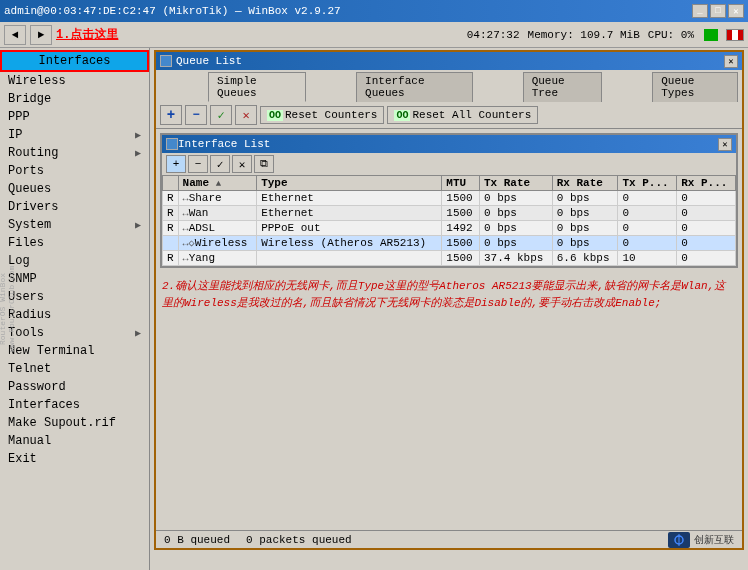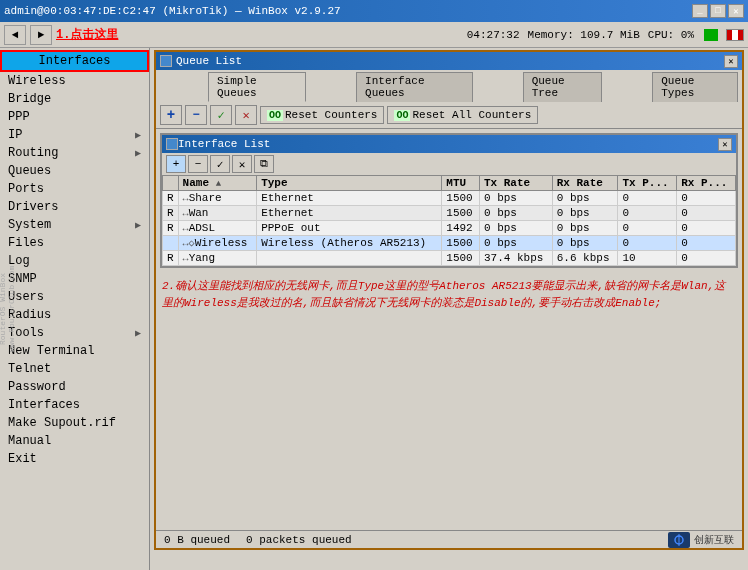--- a/index.html
+++ b/index.html
@@ -346,24 +346,24 @@
     </div>
     <div class="sidebar-item">
       <span>IP</span>
       <span class="sidebar-arrow">▶</span>
     </div>
     <div class="sidebar-item">
       <span>Routing</span>
       <span class="sidebar-arrow">▶</span>
     </div>
     <div class="sidebar-item">
+      <span>Ports</span>
+    </div>
+    <div class="sidebar-item">
       <span>Queues</span>
-    </div>
-    <div class="sidebar-item">
-      <span>Ports</span>
     </div>
     <div class="sidebar-item">
       <span>Drivers</span>
     </div>
     <div class="sidebar-item">
       <span>System</span>
       <span class="sidebar-arrow">▶</span>
     </div>
     <div class="sidebar-item">
       <span>Files</span>

